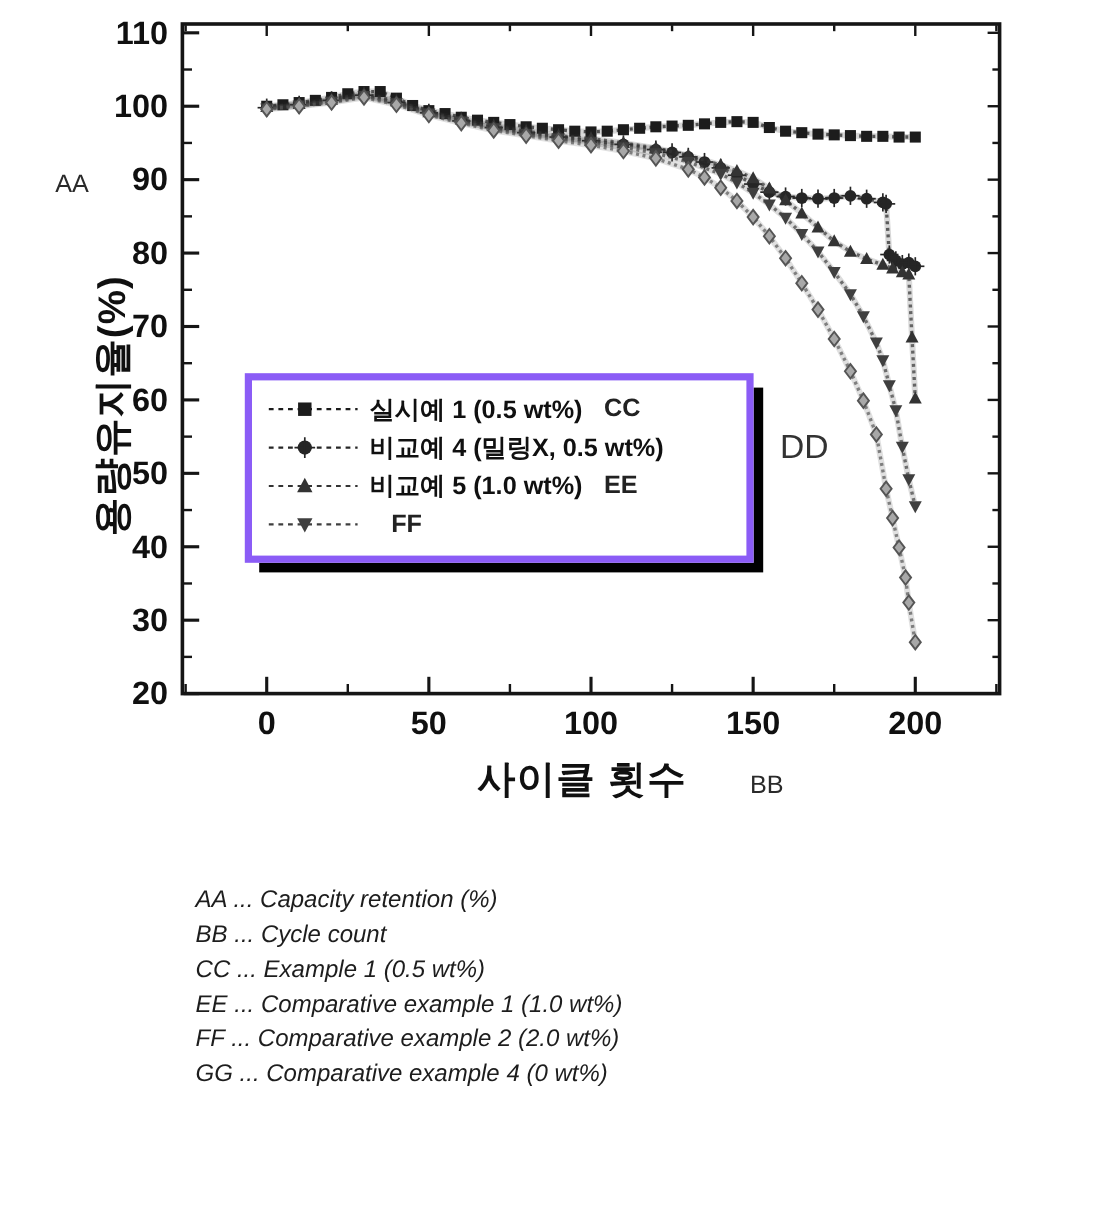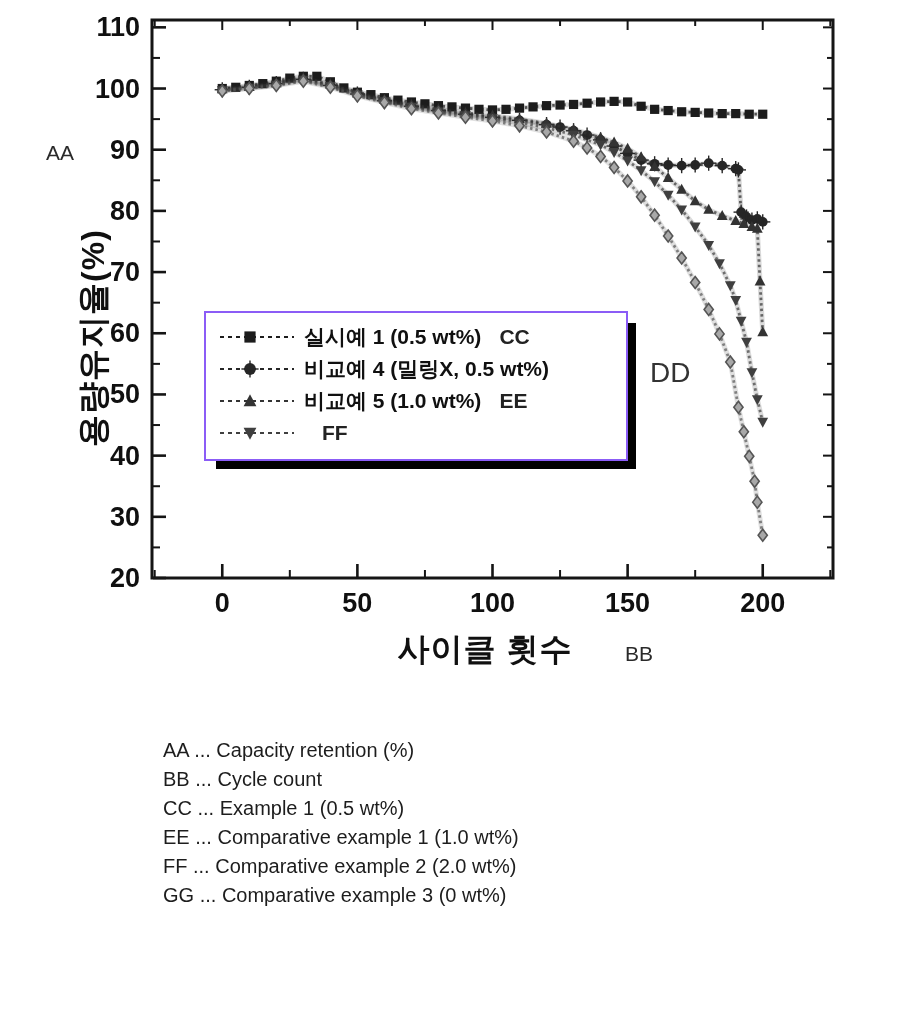--- a/index.html
+++ b/index.html
@@ -4,30 +4,30 @@
 <style>
   html,body{margin:0;padding:0;background:#ffffff;}
   body{width:922px;height:1013px;overflow:hidden;
        font-family:"Liberation Sans","DejaVu Sans",sans-serif;}
   .figure{position:relative;width:922px;height:1013px;background:#ffffff;}
   svg text{font-family:"Liberation Sans","DejaVu Sans",sans-serif;}
   text.tick{font-size:27px;font-weight:bold;fill:#101010;}
   text.axis-title{font-size:32px;font-weight:bold;fill:#101010;letter-spacing:1px;}
   text.ref{font-size:21px;fill:#2a2a2a;}
   .legend{position:absolute;left:204px;top:311px;width:424px;box-sizing:border-box;
-          background:#ffffff;border:2px solid #8b5cf6;
+          background:#ffffff;border:6px solid #8b5cf6;
           box-shadow:10px 10px 0 -2px #000000;
           padding:8px 10px 10px 12px;}
   .legend-row{display:flex;align-items:center;height:32px;}
   .legend-marker{flex:0 0 78px;margin-right:8px;}
   .legend-label{font-weight:bold;font-size:21px;color:#101010;white-space:nowrap;}
   .legend-code{font-weight:bold;font-size:21px;color:#222222;margin-left:18px;white-space:nowrap;text-align:center;}
   .dd-label{position:absolute;left:650px;top:357px;font-size:28px;color:#333333;}
   .annotations{position:absolute;left:163px;top:736px;}
-  .annotation-line{font-size:20px;line-height:29px;color:#1d1d1d;white-space:nowrap;}
+  .annotation-line{font-size:20px;line-height:29px;color:#1d1d1d;white-space:nowrap;font-style:italic;}
 </style>
 </head>
 <body>
 
 <div class="figure">
 
   <svg id="plot" width="922" height="700" viewBox="0 0 922 700">
     <g id="plot-generated">
         <rect x="152" y="20" width="681" height="558" fill="none" stroke="#151515" stroke-width="3"></rect>
         <g>
@@ -403,16 +403,16 @@
     </div>
 
   <span class="dd-label">DD</span>
 
   <div class="annotations" id="annotations">
       <div class="annotation-line">AA ... Capacity retention (%)</div>
       <div class="annotation-line">BB ... Cycle count</div>
       <div class="annotation-line">CC ... Example 1 (0.5 wt%)</div>
       <div class="annotation-line">EE ... Comparative example 1 (1.0 wt%)</div>
       <div class="annotation-line">FF ... Comparative example 2 (2.0 wt%)</div>
-      <div class="annotation-line">GG ... Comparative example 3 (0 wt%)</div>
+      <div class="annotation-line">GG ... Comparative example 4 (0 wt%)</div>
     </div>
 
 </div>
 
 </body></html>

